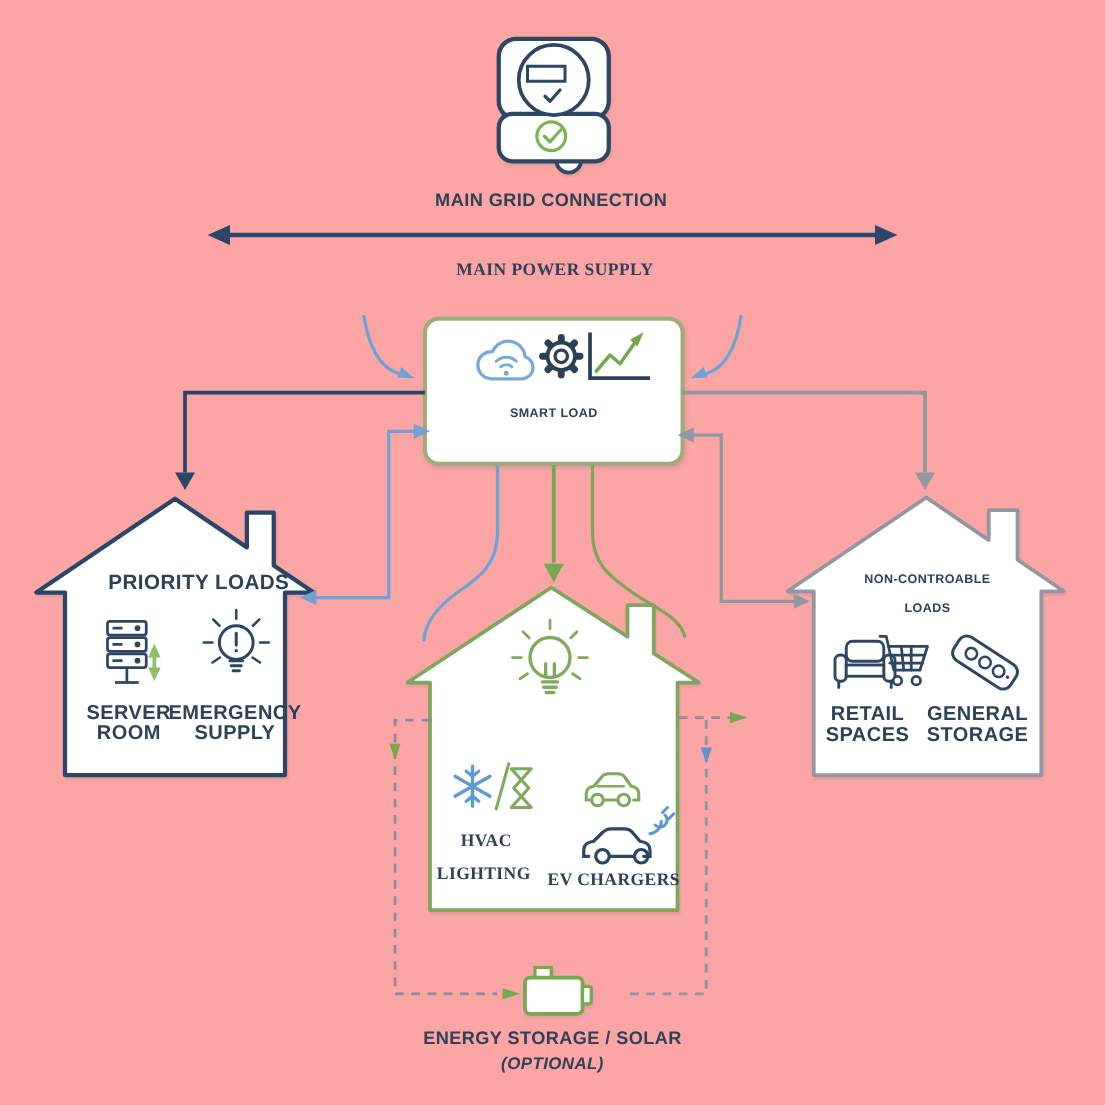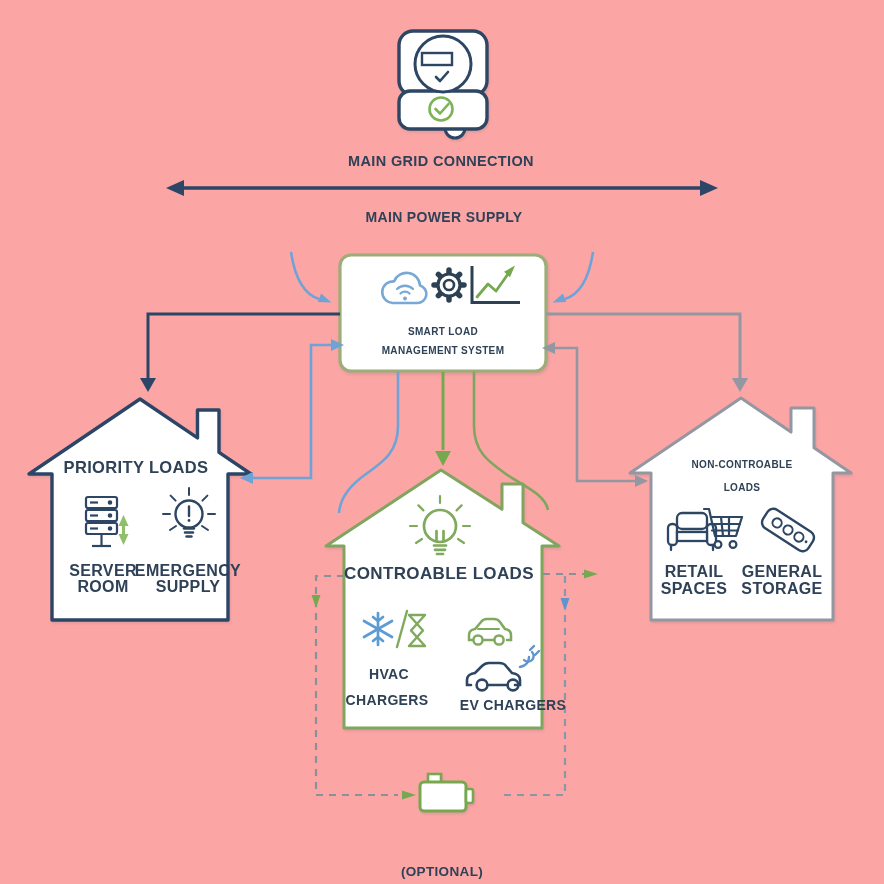--- a/index.html
+++ b/index.html
@@ -9,21 +9,21 @@
   }
   .canvas svg{position:absolute;left:0;top:0;}
   .lbl{
     position:absolute;transform:translate(-50%,-50%);white-space:nowrap;
     font-weight:bold;color:#2e4156;letter-spacing:.35px;text-align:center;
     font-family:"Liberation Sans",sans-serif;
   }
   .t17{font-size:17px;}
   .t16{font-size:16.5px;}
   .t15{font-size:10px;}
-  .t14{font-size:14px;}
+  .t14{font-size:14px;font-family:Liberation Serif, serif;}
   .t145{font-size:14.5px;}
   .t135{font-size:13.5px;}
   .t13{font-size:16px;}
   .shadow{filter:drop-shadow(1.5px 2.5px 1.5px rgba(60,80,100,0.16));}
   .shadow-soft{filter:drop-shadow(1px 2px 1px rgba(60,80,100,0.12));}
 </style>
 </head>
 <body>
 
 <div class="canvas">
@@ -269,35 +269,34 @@
     <rect x="420" y="782" width="46" height="29" rx="4" fill="#ffffff" stroke="#76a94f" stroke-width="3"></rect>
     <rect x="466" y="789" width="7" height="14" rx="2" fill="#ffffff" stroke="#76a94f" stroke-width="2.6"></rect>
   </g>
 
 </svg>
 
 <div class="lbl t145" style="left:441px;top:161px;">MAIN GRID CONNECTION</div>
 <div class="lbl t14" style="left:444px;top:217px;">MAIN POWER SUPPLY</div>
 
 <div class="lbl t15" style="left:443px;top:331px;">SMART LOAD</div>
-<div class="lbl t15" style="left:443px;top:350px;">MANAGEMENT SYSTEM</div>
-
-<div class="lbl t16" style="left:136px;top:467px;">PRIORITY LOADS</div>
+
+<div class="lbl t16" style="left:159px;top:467px;">PRIORITY LOADS</div>
 <div class="lbl t13" style="left:103px;top:571px;">SERVER</div>
 <div class="lbl t13" style="left:103px;top:587px;">ROOM</div>
 <div class="lbl t13" style="left:188px;top:571px;">EMERGENCY</div>
 <div class="lbl t13" style="left:188px;top:587px;">SUPPLY</div>
 
-<div class="lbl t17" style="left:439px;top:574px;">CONTROABLE LOADS</div>
 <div class="lbl t14" style="left:389px;top:674px;">HVAC</div>
-<div class="lbl t14" style="left:387px;top:700px;">CHARGERS</div>
-<div class="lbl t14" style="left:513px;top:705px;">EV CHARGERS</div>
+<div class="lbl t14" style="left:387px;top:700px;">LIGHTING</div>
+<div class="lbl t14" style="left:491px;top:705px;">EV CHARGERS</div>
 
 <div class="lbl t15" style="left:742px;top:464px;">NON-CONTROABLE</div>
 <div class="lbl t15" style="left:742px;top:487px;">LOADS</div>
 <div class="lbl t13" style="left:694px;top:572px;">RETAIL</div>
 <div class="lbl t13" style="left:694px;top:589px;">SPACES</div>
 <div class="lbl t13" style="left:782px;top:572px;">GENERAL</div>
 <div class="lbl t13" style="left:782px;top:589px;">STORAGE</div>
 
-<div class="lbl t135" style="left:442px;top:871px;">(OPTIONAL)</div>
+<div class="lbl t145" style="left:442px;top:831px;">ENERGY STORAGE / SOLAR</div>
+<div class="lbl t135" style="left:442px;top:851px;font-style:italic;">(OPTIONAL)</div>
 
 </div>
 
 </body></html>

